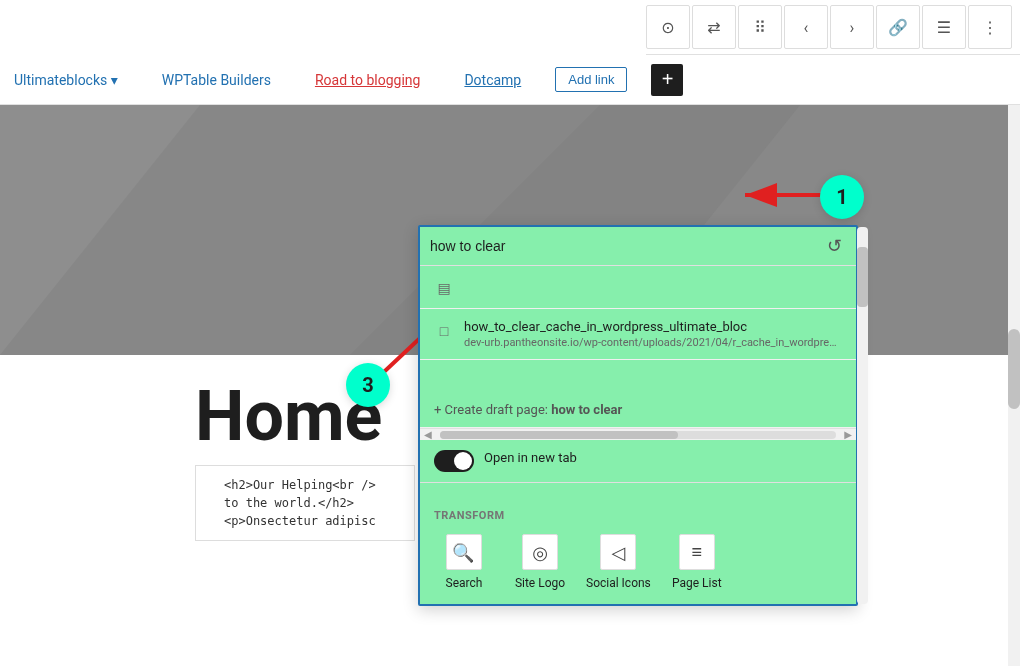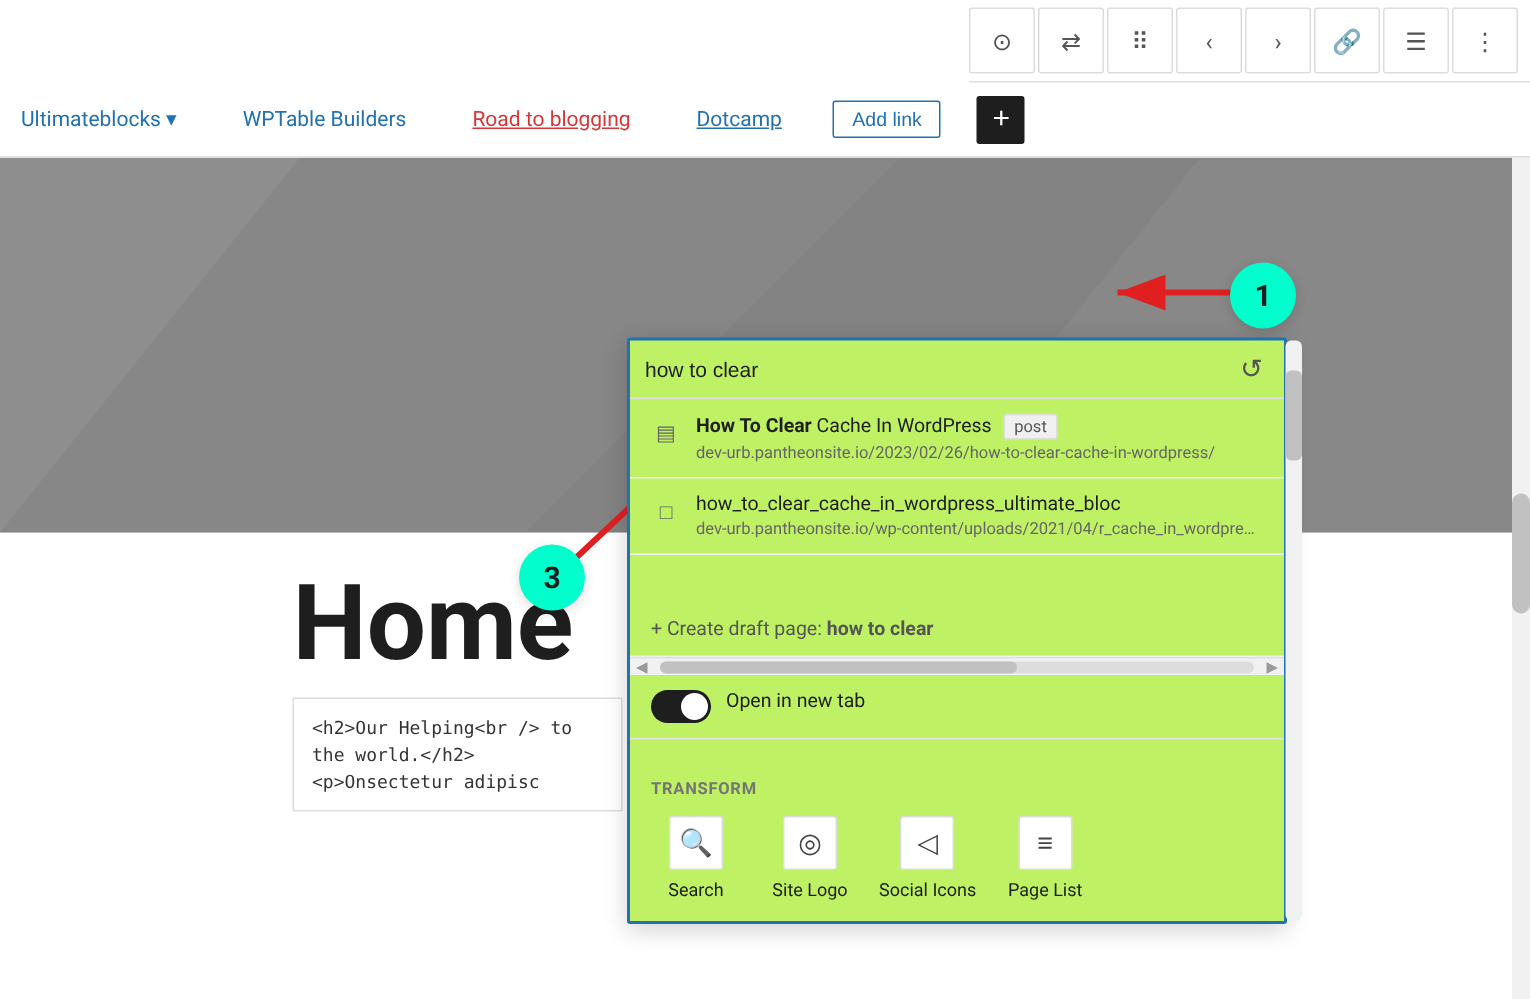--- a/index.html
+++ b/index.html
@@ -140,21 +140,21 @@
     }
 
     
     .code-block {
       position: absolute;
       top: 360px;
       left: 195px;
       width: 220px;
       background: #fff;
       border: 1px solid #ddd;
-      padding: 10px 12px;
+      padding: 10px 28px;
       font-family: monospace;
       font-size: 12px;
       color: #333;
       line-height: 1.5;
     }
 
     
     .right-scrollbar {
       position: absolute;
       top: 0;
@@ -196,21 +196,21 @@
       z-index: 19;
       pointer-events: none;
     }
 
     
     .link-popup {
       position: absolute;
       top: 120px;
       left: 418px;
       width: 440px;
-      background: #bef264;
+      background: #86efac;
       border: 2px solid #2271b1;
       border-radius: 2px;
       z-index: 30;
       box-shadow: 0 4px 16px rgba(0,0,0,0.18);
     }
 
     .link-input-row {
       display: flex;
       align-items: center;
       padding: 8px 10px;
@@ -437,27 +437,20 @@
 
     <div class="link-input-row">
       <input class="link-input" type="text" value="how to clear" style="">
       <button class="link-reset-btn">↺</button>
     </div>
 
     <div class="search-results">
 
       <div class="search-result-item">
         <div class="result-icon">▤</div>
-        <div class="result-content">
-          <div class="result-title">
-            <span><strong>How To Clear</strong> Cache In WordPress</span>
-            <span class="result-badge">post</span>
-          </div>
-          <div class="result-url">dev-urb.pantheonsite.io/2023/02/26/how-to-clear-cache-in-wordpress/</div>
-        </div>
       </div>
 
       <div class="search-result-item">
         <div class="result-icon">□</div>
         <div class="result-content">
           <div class="result-title">how_to_clear_cache_in_wordpress_ultimate_bloc</div>
           <div class="result-url">dev-urb.pantheonsite.io/wp-content/uploads/2021/04/r_cache_in_wordpress_ultimate_blocks1140x450.png</div>
         </div>
       </div>
 

